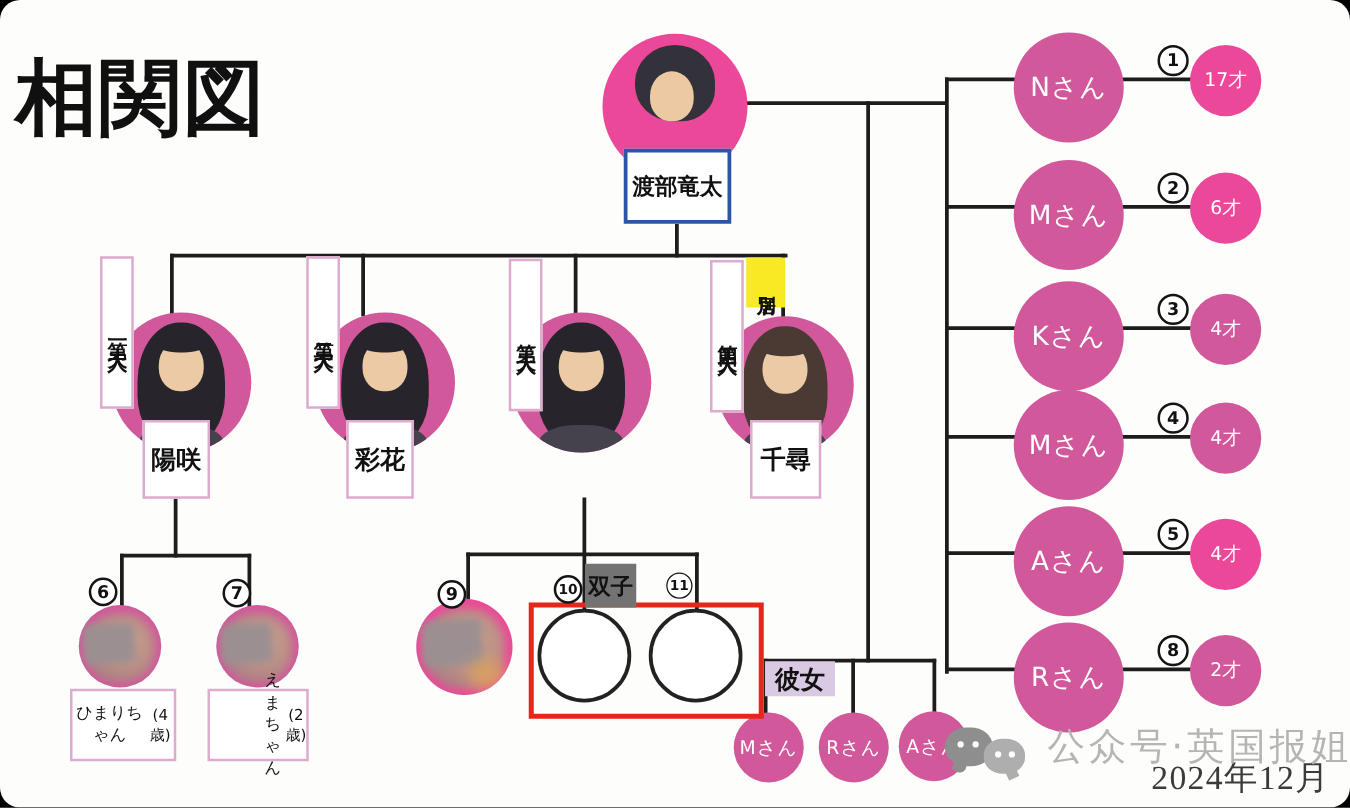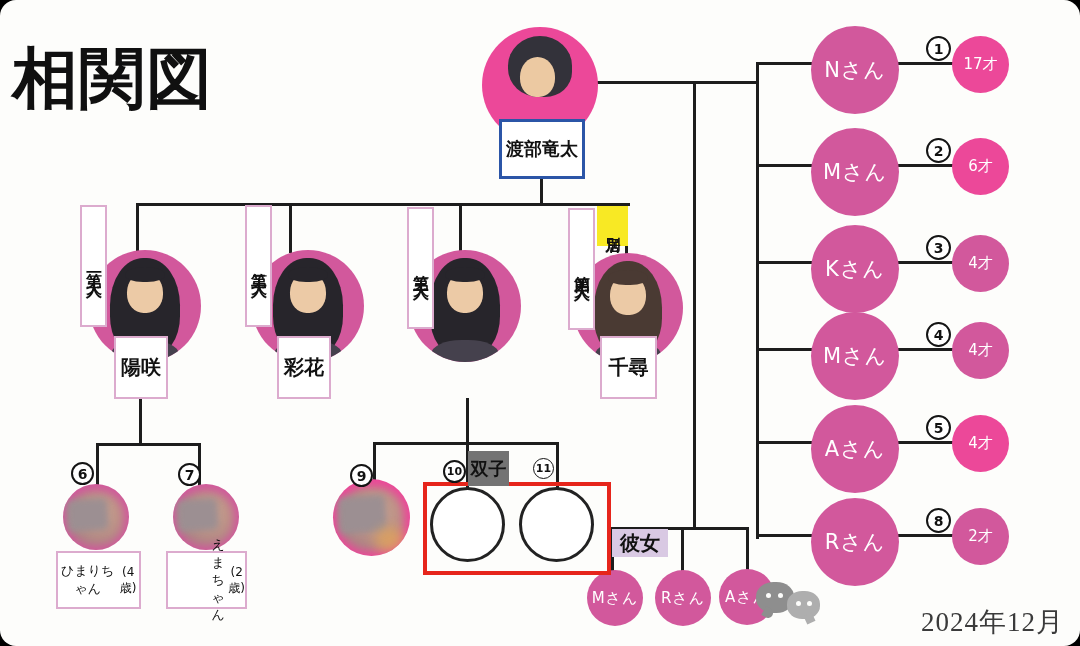--- a/index.html
+++ b/index.html
@@ -309,15 +309,16 @@
   </div>
 
   <div class="wechat-icon">
     <div class="bub1"></div>
       <div class="bub2"></div>
     <div class="e e1"></div>
       <div class="e e2"></div>
       <div class="e e3"></div>
       <div class="e e4"></div>
   </div>
+  <div class="watermark-text">公众号·英国报姐</div>
   <div class="date">2024年12月</div>
 
 </div>
 
 </body></html>

